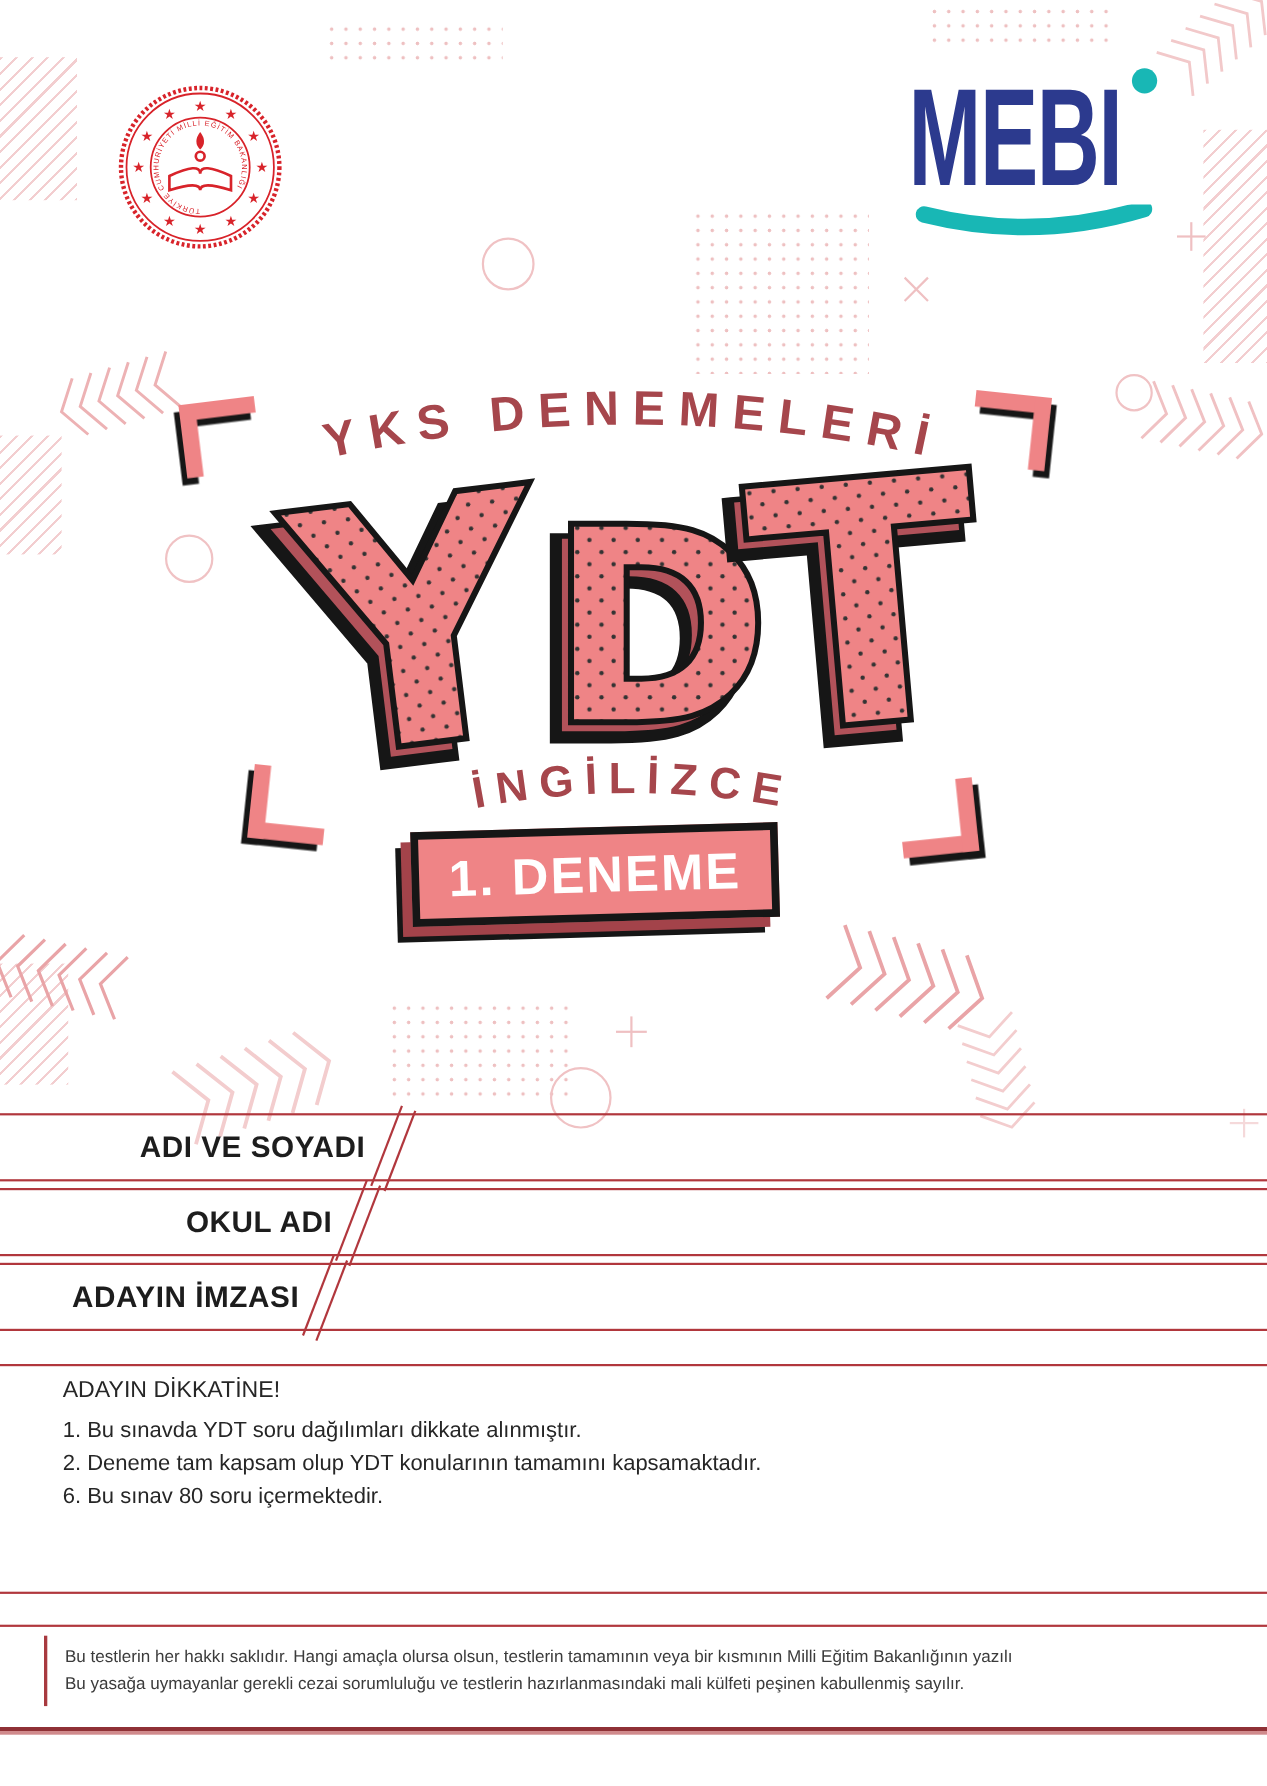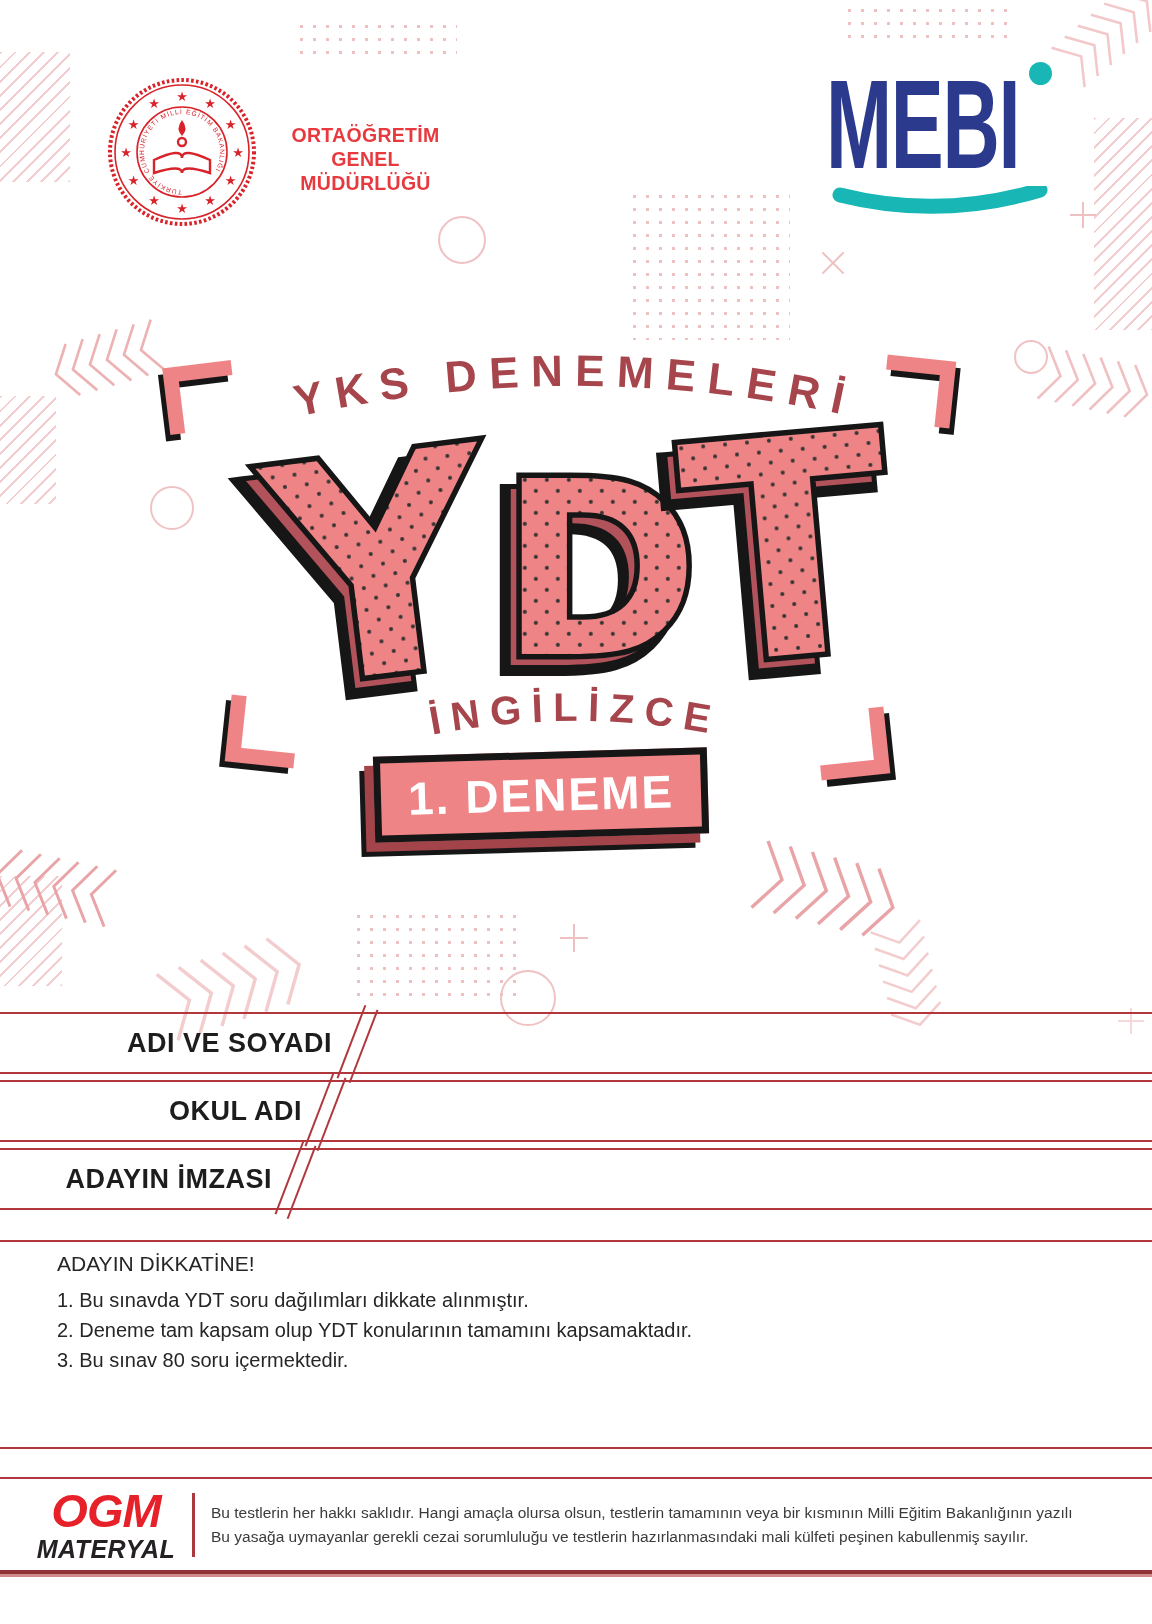--- a/index.html
+++ b/index.html
@@ -139,24 +139,20 @@
     <text font-size="6.6" fill="#d8232a" letter-spacing="1">
       <textPath href="#sealTextPath" startOffset="0">TÜRKİYE CUMHURİYETİ MİLLİ EĞİTİM BAKANLIĞI</textPath>
     </text>
     <g stroke="#d8232a" fill="none" stroke-width="2.4">
       <path d="M76 44 q7 9 0 16 q-7 -7 0 -16" fill="#d8232a" stroke="none"></path>
       <circle cx="76" cy="66" r="4"></circle>
       <path d="M48 84 q28 -13 28 -2 q0 -11 28 2 l0 13 q-28 -9 -28 0 q0 -9 -28 0 z"></path>
     </g>
   </svg>
 
-  <div class="directorate">
-    <div>ORTAÖĞRETİM</div>
-    <div>GENEL MÜDÜRLÜĞÜ</div>
-  </div>
 
   <div class="mebi">
     <span class="mebi-letters"><span>MEB</span><span>I</span></span>
     <span class="mebi-i-dot"></span>
     <svg class="mebi-swoosh" width="216" height="34" viewBox="0 0 216 34">
       <path d="M8 9 Q108 34 208 4" fill="none" stroke="#18b7b5" stroke-width="15" stroke-linecap="round"></path>
     </svg>
   </div>
 
   <svg class="arc-svg" style="left:225px;top:330px;" width="700" height="115" viewBox="0 0 700 115">
@@ -222,31 +218,27 @@
       <div class="frow-label">ADAYIN İMZASI</div>
       <div class="slash"></div>
     </div>
   </div>
   <div class="hline" style="top:1240px;"></div>
 
   <div class="notice">
     <div class="notice-heading">ADAYIN DİKKATİNE!</div>
     <div class="notice-item">1. Bu sınavda YDT soru dağılımları dikkate alınmıştır.</div>
     <div class="notice-item">2. Deneme tam kapsam olup YDT konularının tamamını kapsamaktadır.</div>
-    <div class="notice-item">3. Bu sınav 80 soru içermektedir.</div>
+    <div class="notice-item">6. Bu sınav 80 soru içermektedir.</div>
   </div>
 
   <div class="hline" style="top:1447px;"></div>
   <div class="hline" style="top:1477px;"></div>
 
   <div class="footer">
-    <div class="brand">
-      <div class="brand-top">OGM</div>
-      <div class="brand-bottom">MATERYAL</div>
-    </div>
     <div class="fdivider"></div>
     <div class="copyright">
       <div>Bu testlerin her hakkı saklıdır. Hangi amaçla olursa olsun, testlerin tamamının veya bir kısmının Milli Eğitim Bakanlığının yazılı</div>
       <div>Bu yasağa uymayanlar gerekli cezai sorumluluğu ve testlerin hazırlanmasındaki mali külfeti peşinen kabullenmiş sayılır.</div>
     </div>
   </div>
 
   <div class="bottom-bar"></div>
 
 </div>

